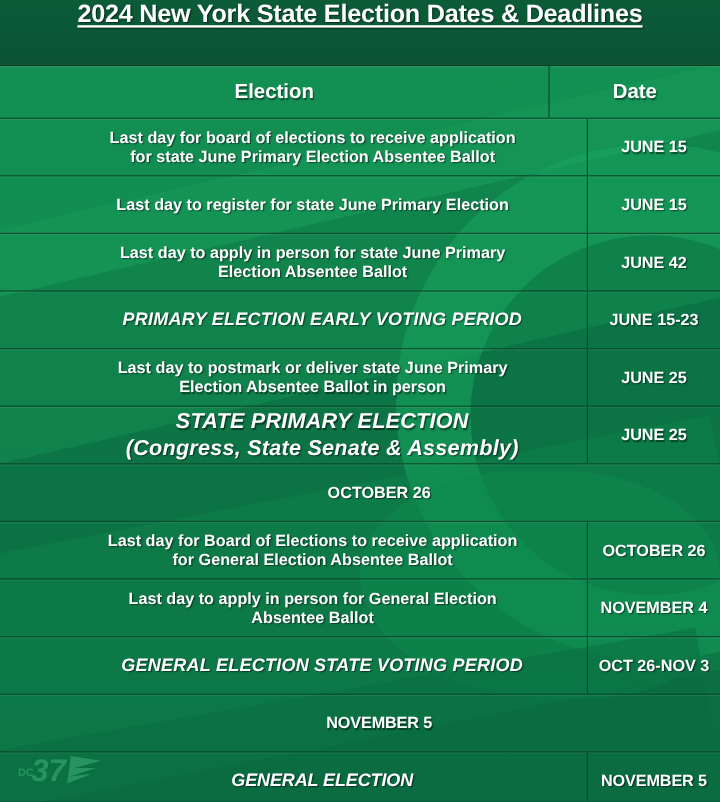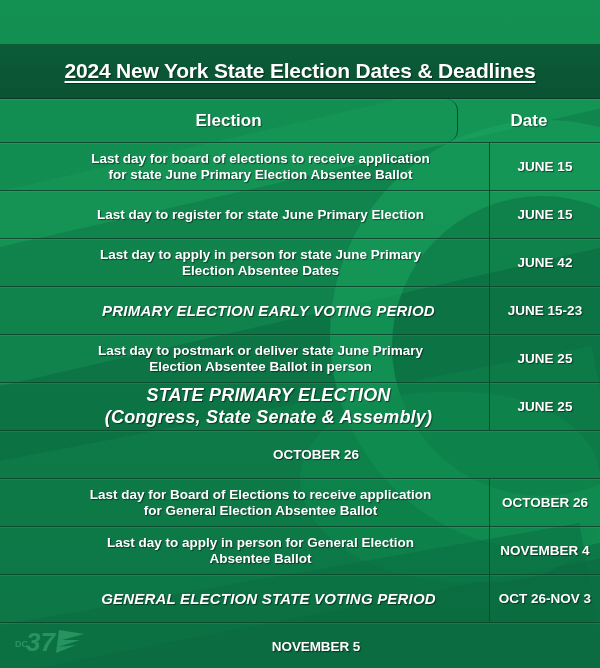--- a/index.html
+++ b/index.html
@@ -113,24 +113,22 @@
     height: 40px;
     opacity: .34;
   }
 
   
   .title-bar {
     position: relative;
     height: 54px;
     background: linear-gradient(180deg, #0c5c38 0%, #0a5333 100%);
     display: flex;
-    align-items: center;
     justify-content: center;
     border-bottom: 1px solid #073b24;
-    margin-top: 44px;
   }
   .title-text {
     color: #ffffff;
     font-size: 21px;
     font-weight: bold;
     letter-spacing: -0.2px;
     text-decoration: underline;
     text-underline-offset: 3px;
     text-shadow: 1px 1px 1px rgba(0,0,0,.45);
     white-space: nowrap;
@@ -170,21 +168,20 @@
     box-sizing: border-box;
   }
 
   .header-row { height: 43px; }
   .header-row .cell-event,
   .header-row .cell-date {
     color: #ffffff;
     font-size: 17px;
     font-weight: bold;
     text-shadow: 1px 1px 1px rgba(0,0,0,.45);
-    border-radius: 12px;
   }
 
   .data-row { height: 47px; padding-left: 32px; }
 
   .ev-text, .dt-text {
     color: #ffffff;
     text-shadow: 1px 1px 1px rgba(0,0,0,.5);
     line-height: 1.18;
   }
   .ev-text {
@@ -262,21 +259,21 @@
       </div>
       <div class="cell-date">
         <div class="dt-text">JUNE 15</div>
       </div>
     </div>
 
     <div class="row data-row">
       <div class="cell-event">
         <div class="ev-text">
           <span>Last day to apply in person for state June Primary</span><br>
-          <span>Election Absentee Dates</span>
+          <span>Election Absentee Ballot</span>
         </div>
       </div>
       <div class="cell-date">
         <div class="dt-text">JUNE 42</div>
       </div>
     </div>
 
     <div class="row data-row emph">
       <div class="cell-event">
         <div class="ev-text">

